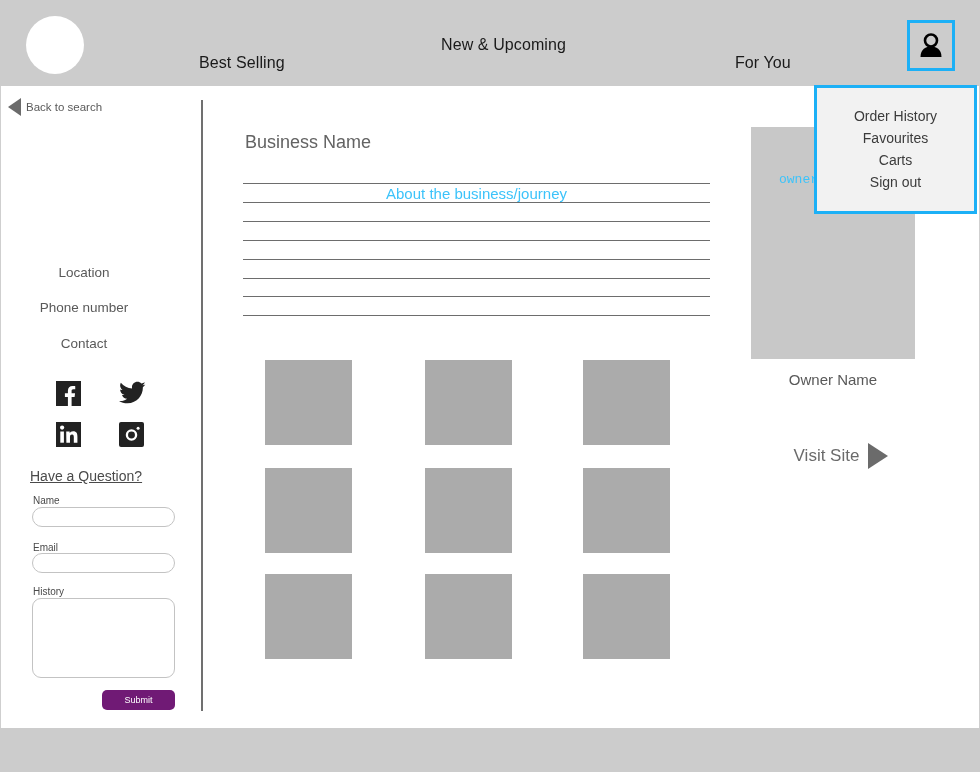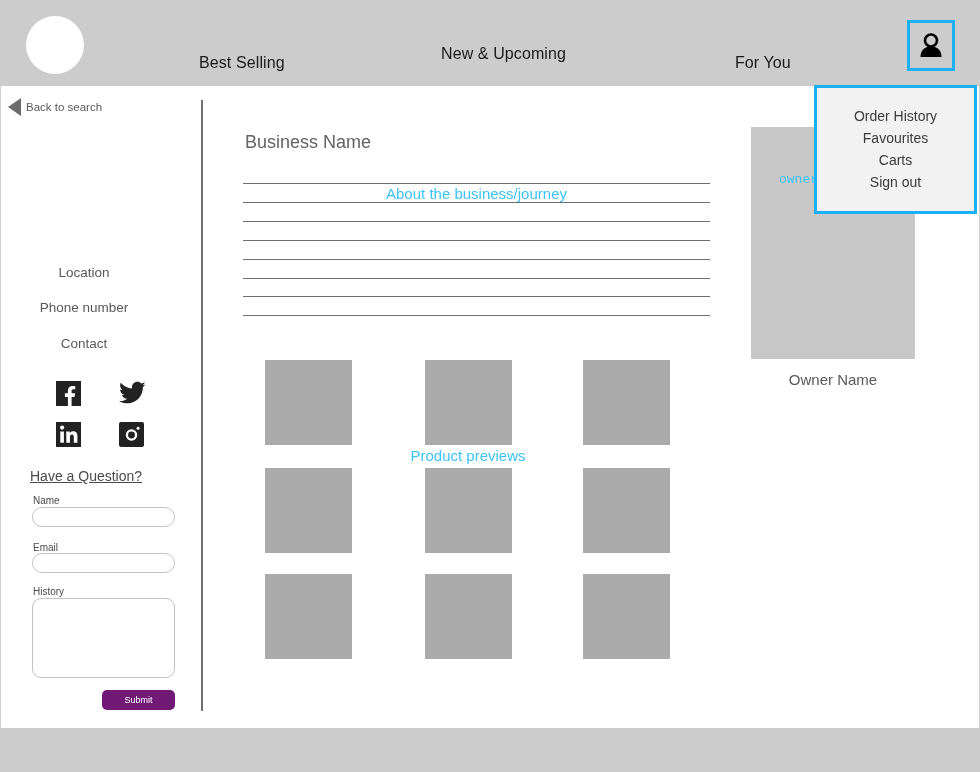--- a/index.html
+++ b/index.html
@@ -36,21 +36,21 @@
   .nav-item {
     position: absolute;
     top: 52px;
     font-size: 16px;
     color: #1a1a1a;
     white-space: nowrap;
     letter-spacing: .1px;
     transform: translateY(-50%);
   }
   .nav-best   { left: 199px; top: 63px; }
-  .nav-new    { left: 441px; top: 54px; }
+  .nav-new    { left: 441px; top: 45px; }
   .nav-for    { left: 735px; top: 63px; }
 
   .account-box {
     position: absolute;
     left: 907px; top: 20px;
     width: 48px; height: 51px;
     border: 3px solid #1cb0f6;
     background: #cccccc;
     display: flex;
     align-items: center;
@@ -439,26 +439,29 @@
       <div class="product-tile" style="left: 0px; top: 0px; background: rgb(171, 171, 171);"></div>
       <div class="product-tile" style="left: 160px; top: 0px; background: rgb(171, 171, 171);"></div>
       <div class="product-tile" style="left: 318px; top: 0px; background: rgb(171, 171, 171);"></div>
       <div class="product-tile" style="left: 0px; top: 108px; background: rgb(171, 171, 171);"></div>
       <div class="product-tile" style="left: 160px; top: 108px; background: rgb(171, 171, 171);"></div>
       <div class="product-tile" style="left: 318px; top: 108px; background: rgb(171, 171, 171);"></div>
       <div class="product-tile" style="left: 0px; top: 214px; background: rgb(171, 171, 171);"></div>
       <div class="product-tile" style="left: 160px; top: 214px; background: rgb(171, 171, 171);"></div>
       <div class="product-tile" style="left: 318px; top: 214px; background: rgb(171, 171, 171);"></div>
     </div>
-  <div class="previews-label">Product previews</div>
 
   <div class="owner-image" style="background: rgb(200, 200, 200);"></div>
   <div class="owner-image-label">owner</div>
   <div class="owner-name">Owner Name</div>
 
+  <div class="visit-site">
+    <span class="visit-label">Visit Site</span>
+    <span class="visit-arrow"></span>
+  </div>
 
   <div class="dropdown" style="background: rgb(242, 242, 242); border-color: rgb(28, 176, 246);">
     <div class="dropdown-item">Order History</div>
     <div class="dropdown-item">Favourites</div>
     <div class="dropdown-item">Carts</div>
     <div class="dropdown-item">Sign out</div>
   </div>
 
   <div class="footer-bar"></div>
 

